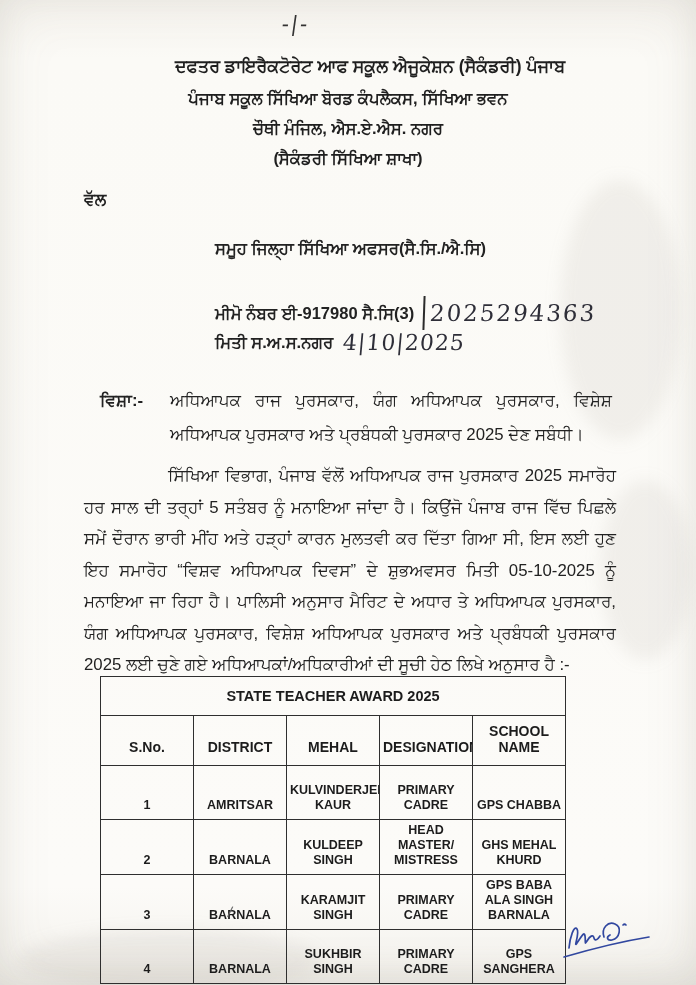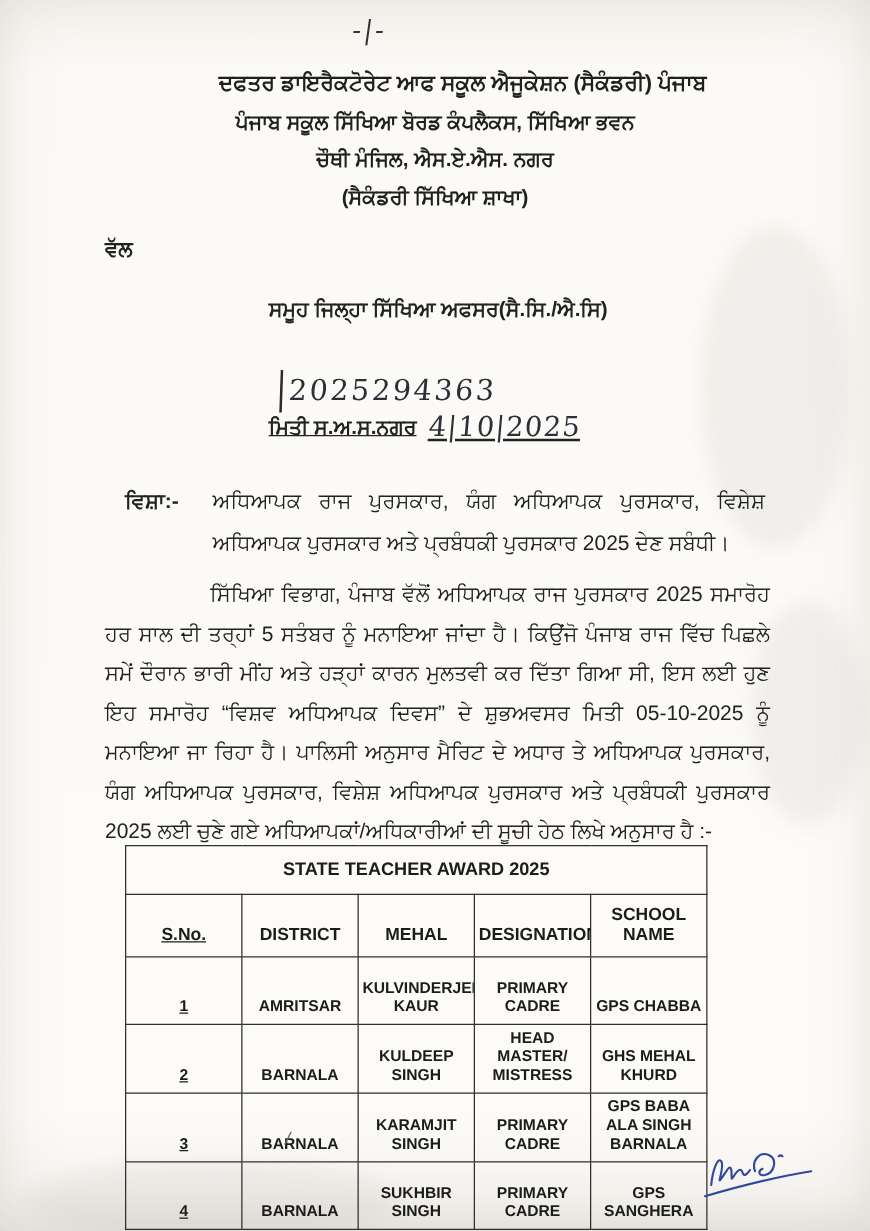--- a/index.html
+++ b/index.html
@@ -35,21 +35,21 @@
   }
   .addressee{
     position:absolute;left:215px;top:230px;
     font-size:16.5px;line-height:37px;color:#222;font-weight:600;
   }
   .memo-line,.date-line{
     position:absolute;left:215px;display:flex;align-items:center;
     font-size:16.5px;color:#222;font-weight:600;white-space:nowrap;
   }
   .memo-line{top:296px;}
-  .date-line{top:330px;text-decoration:underline;}
+  .date-line{top:330px;}
   .vbar{
     display:inline-block;width:2px;height:34px;background:#2b2b2b;
     margin:0 5px 0 9px;transform:rotate(2deg);
   }
   .handwritten{
     font-family:"DejaVu Serif",serif;
     font-size:23px;letter-spacing:2px;color:#2e2e38;
     transform:skewX(-5deg);display:inline-block;font-weight:normal;
   }
   .date-line .handwritten{font-size:22px;letter-spacing:1px;}
@@ -73,21 +73,21 @@
     border:1.6px solid #2f2f2f;
     text-align:center;vertical-align:bottom;
     padding:3px 3px 6px 3px;
     overflow:hidden;
   }
   .award-table .title-cell{
     font-size:14.5px;height:30px;vertical-align:middle;padding:4px;
   }
   .award-table thead th{font-size:14px;height:36px;padding-bottom:10px;}
   .award-table tbody td{font-size:12.5px;height:44px;line-height:15px;}
-  .col-0{width:43px;text-decoration:underline;}
+  .col-0{width:43px;}
   .col-1{width:82px;}
   .col-2{width:95px;}
   .col-3{width:92px;}
   .col-4{width:154px;}
   .stray-mark{
     position:absolute;left:228px;top:903px;
     font-size:15px;color:#6a6a6a;transform:rotate(12deg);
   }
   .signature{position:absolute;left:556px;top:912px;}
 </style>
@@ -109,20 +109,21 @@
     <div class="h-line4">(ਸੈਕੰਡਰੀ ਸਿੱਖਿਆ ਸ਼ਾਖਾ)</div>
   </div>
 
   <div class="to-label">ਵੱਲ</div>
 
   <div class="addressee">
     <div>ਸਮੂਹ ਜਿਲ੍ਹਾ ਸਿੱਖਿਆ ਅਫਸਰ(ਸੈ.ਸਿ./ਐ.ਸਿ)</div>
   </div>
 
   <div class="memo-line">
+    <span>ਮੀਮੋ ਨੰਬਰ ਈ-917980 ਸੈ.ਸਿ(3)</span>
     <span class="vbar"></span>
     <span class="handwritten">2025294363</span>
   </div>
 
   <div class="date-line">
     <span>ਮਿਤੀ ਸ.ਅ.ਸ.ਨਗਰ</span>
     <span class="handwritten" style="margin-left:10px;">4|10|2025</span>
   </div>
 
   <div class="subject">

